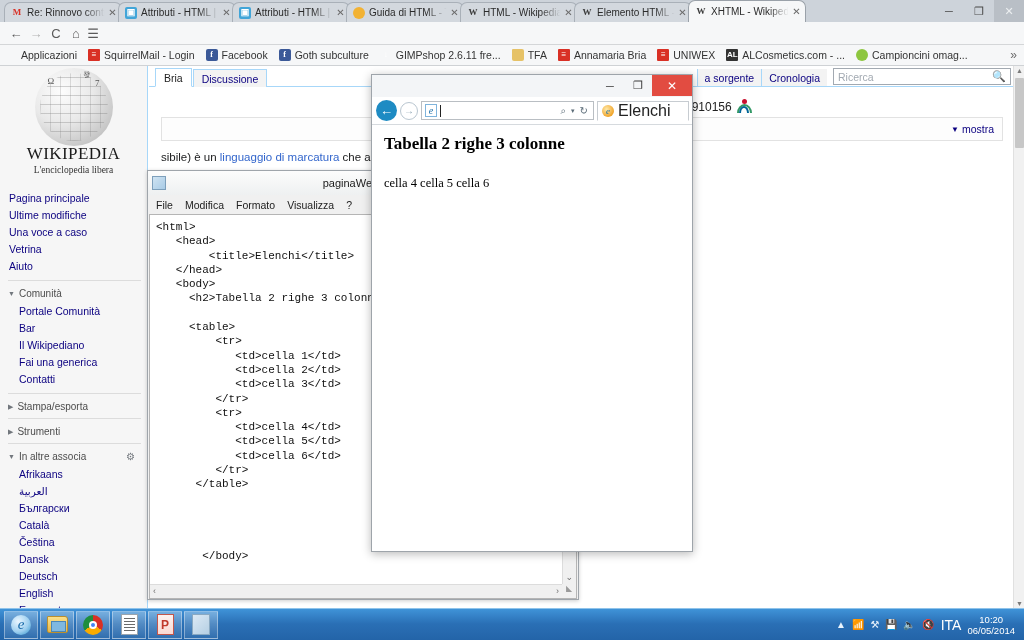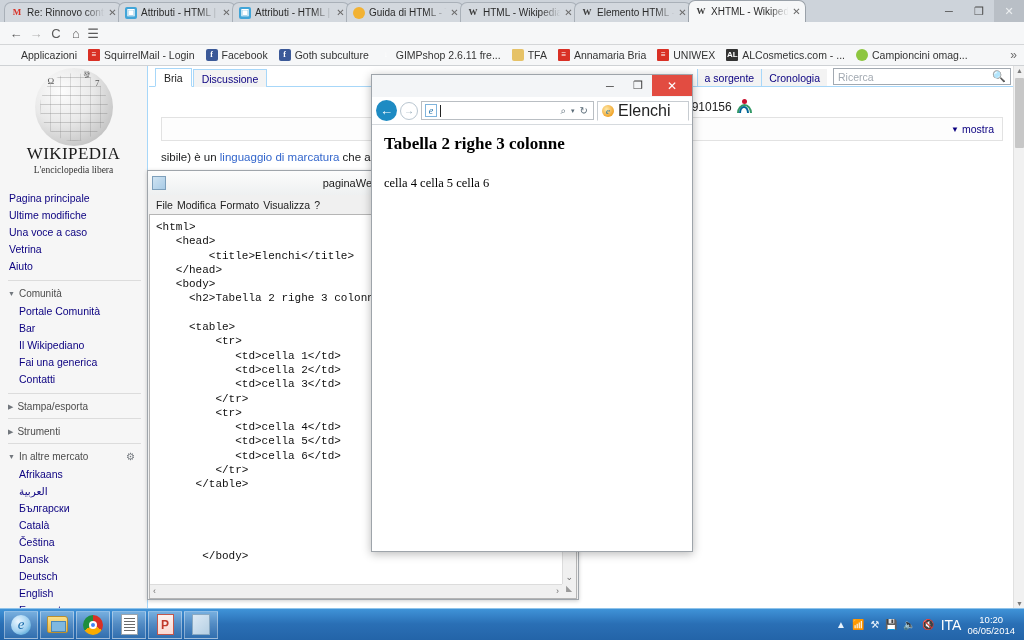--- a/index.html
+++ b/index.html
@@ -230,21 +230,21 @@
     height: 24px; display: flex; align-items: center; padding: 0 4px;
     font-size: 11px; color: #1a1a1a; background: linear-gradient(#fcfcfc,#eef0f1);
   }
   .np-icon {
     width: 14px; height: 14px; flex: 0 0 14px; margin-right: 4px;
     background: linear-gradient(135deg,#cfe3f2,#a8cbe6); border: 1px solid #7d9fbb;
   }
   .np-title .t { flex: 1 1 auto; text-align: center; white-space: nowrap; overflow: hidden;
                  padding-right: 26px; }
   .np-menu {
-    height: 19px; display: flex; align-items: center; gap: 4px;
+    height: 19px; display: flex; align-items: center; gap: 12px;
     padding-left: 8px; font-size: 10.5px; color: #222;
     background: #f0f0f0;
   }
   .np-body {
     flex: 1 1 auto; background: #fff; border: 1px solid #b5b5b5;
     margin: 0 1px; position: relative; overflow: hidden;
   }
   .np-code {
     font-family: "Liberation Mono", monospace; font-size: 11px; line-height: 14.3px;
     color: #0f0f0f; white-space: pre; padding: 5px 0 0 6px;
@@ -514,21 +514,21 @@
             <span>Stampa/esporta</span>
           </div>
           <hr class="nav-hr">
           <div class="nav-head">
             <span class="arr">▶</span>
             <span>Strumenti</span>
           </div>
           <hr class="nav-hr">
           <div class="nav-head">
             <span class="arr">▼</span>
-            <span>In altre mercato</span>
+            <span>In altre associa</span>
             <span class="gear-ic">⚙</span>
           </div>
           <a class="nav-link nav-sub" href="#">Afrikaans</a>
           <a class="nav-link nav-sub" href="#">العربية</a>
           <a class="nav-link nav-sub" href="#">Български</a>
           <a class="nav-link nav-sub" href="#">Català</a>
           <a class="nav-link nav-sub" href="#">Čeština</a>
           <a class="nav-link nav-sub" href="#">Dansk</a>
           <a class="nav-link nav-sub" href="#">Deutsch</a>
           <a class="nav-link nav-sub" href="#">English</a>

